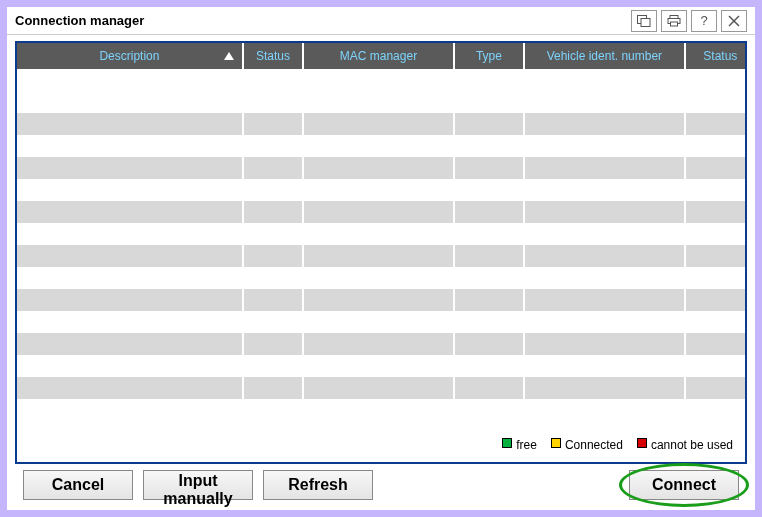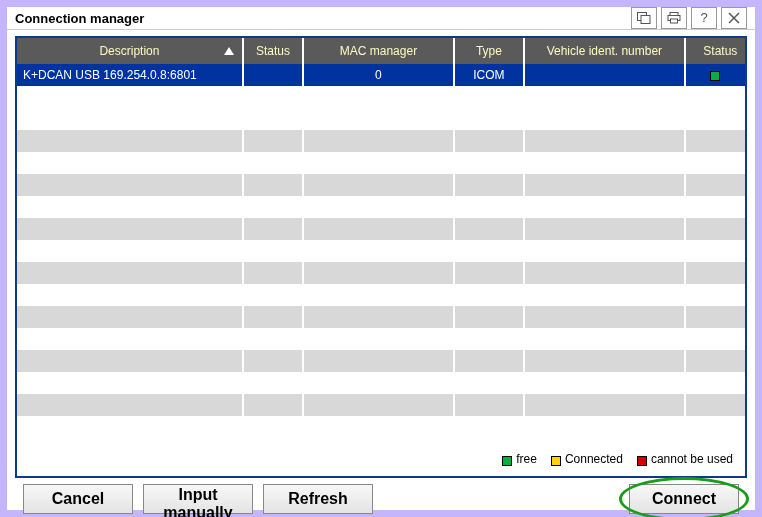--- a/index.html
+++ b/index.html
@@ -62,21 +62,21 @@
     overflow: hidden;
     padding: 0;
   }
   table.grid {
     width: 100%;
     border-collapse: collapse;
     table-layout: fixed;
   }
   table.grid th {
     background: #5a5a5a;
-    color: #fef9c3;
+    color: #7dd3fc;
     font-weight: normal;
     font-size: 12px;
     height: 26px;
     border-right: 2px solid #fff;
     padding: 0 6px;
     text-align: center;
     position: relative;
   }
   table.grid th:last-child { border-right: none; padding-left: 16px; }
   table.grid th .sort-ind {
@@ -111,21 +111,21 @@
   .dot-yellow { background: #ffd400; }
   .dot-red    { background: #d40000; }
   .legend {
     display: flex;
     justify-content: flex-end;
     align-items: center;
     gap: 14px;
     padding: 8px 12px 10px 12px;
     font-size: 12px;
   }
-  .legend .item { display: flex; align-items: flex-end; gap: 4px; margin-top: 28px; }
+  .legend .item { display: flex; align-items: flex-start; gap: 4px; margin-top: 28px; }
   .button-row {
     display: flex;
     align-items: center;
     padding: 6px 8px 2px 8px;
     gap: 10px;
   }
   .btn {
     width: 110px;
     height: 30px;
     border: 1px solid #888;
@@ -205,28 +205,20 @@
                 </span>
               </th>
               <th>Status</th>
               <th>MAC manager</th>
               <th>Type</th>
               <th>Vehicle ident. number</th>
               <th>Status</th>
             </tr>
           </thead>
           <tbody>
-            <tr class="sel">
-              <td class="left">K+DCAN USB 169.254.0.8:6801</td>
-              <td></td>
-              <td>0</td>
-              <td>ICOM</td>
-              <td></td>
-              <td><span class="status-dot dot-green"></span></td>
-            </tr>
             <tr class="blank">
                 <td></td>
                 <td></td>
                 <td></td>
                 <td></td>
                 <td></td>
                 <td></td>
               </tr>
             <tr class="blank">
                 <td></td>

